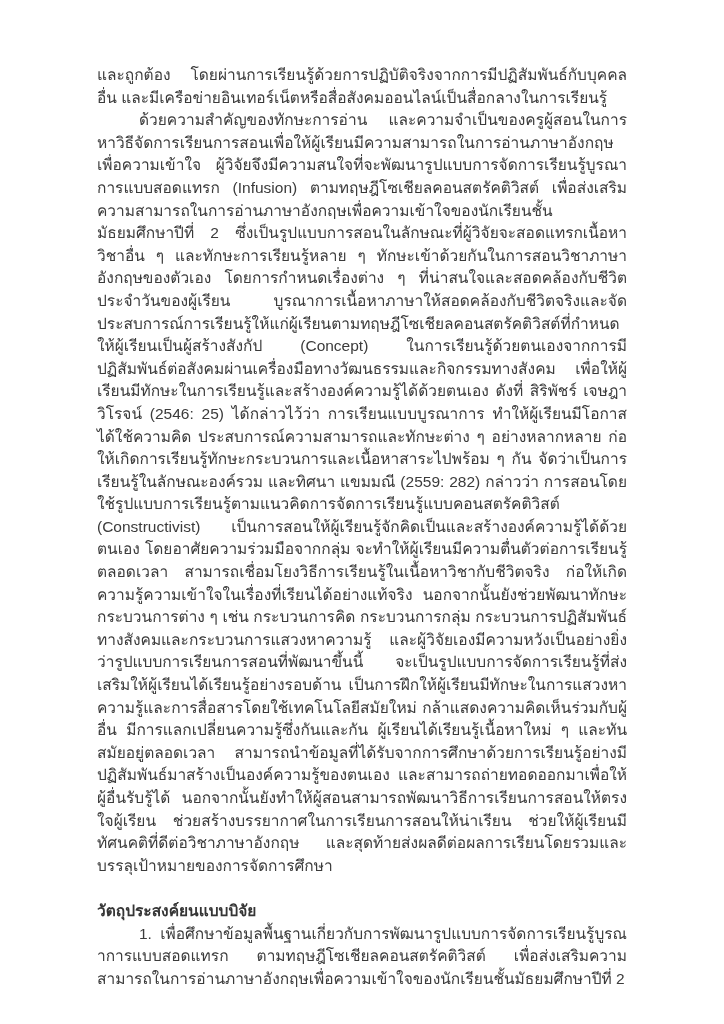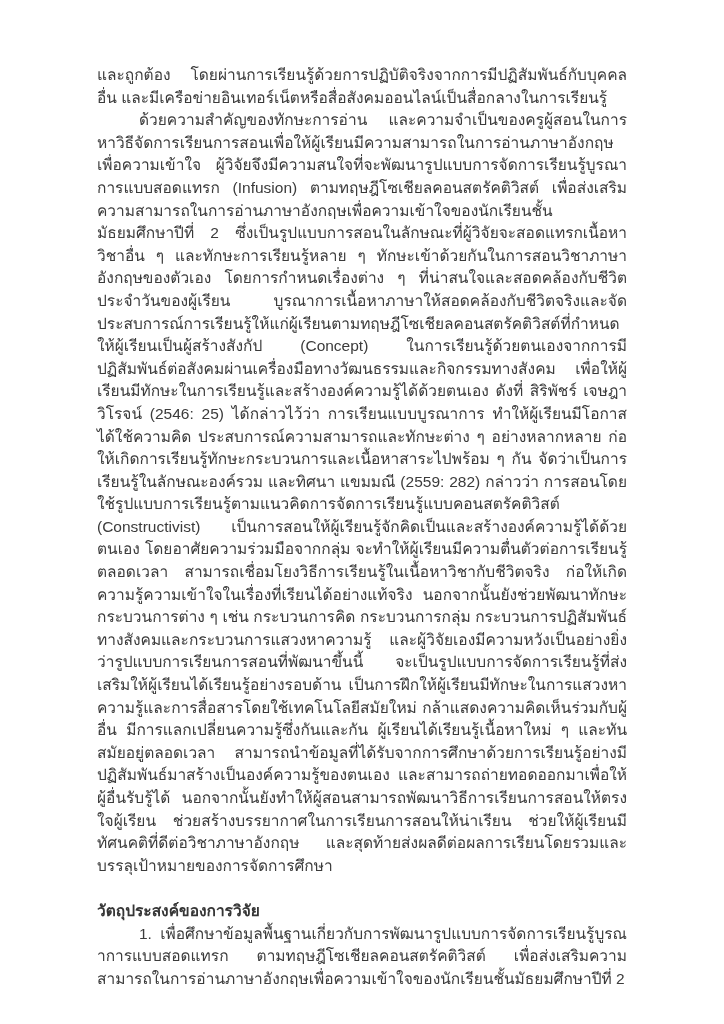--- a/index.html
+++ b/index.html
@@ -42,17 +42,17 @@
     text-align: left;
   }
 </style>
 </head>
 <body>
 
 <div class="page">
   <div class="content">
     <p class="para no-indent">และถูกต้อง โดยผ่านการเรียนรู้ด้วยการปฏิบัติจริงจากการมีปฏิสัมพันธ์กับบุคคลอื่น และมีเครือข่ายอินเทอร์เน็ตหรือสื่อสังคมออนไลน์เป็นสื่อกลางในการเรียนรู้</p>
     <p class="para">ด้วยความสำคัญของทักษะการอ่าน และความจำเป็นของครูผู้สอนในการหาวิธีจัดการเรียนการสอนเพื่อให้ผู้เรียนมีความสามารถในการอ่านภาษาอังกฤษเพื่อความเข้าใจ ผู้วิจัยจึงมีความสนใจที่จะพัฒนารูปแบบการจัดการเรียนรู้บูรณาการแบบสอดแทรก (Infusion) ตามทฤษฎีโซเชียลคอนสตรัคติวิสต์ เพื่อส่งเสริมความสามารถในการอ่านภาษาอังกฤษเพื่อความเข้าใจของนักเรียนชั้นมัธยมศึกษาปีที่ 2 ซึ่งเป็นรูปแบบการสอนในลักษณะที่ผู้วิจัยจะสอดแทรกเนื้อหาวิชาอื่น ๆ และทักษะการเรียนรู้หลาย ๆ ทักษะเข้าด้วยกันในการสอนวิชาภาษาอังกฤษของตัวเอง โดยการกำหนดเรื่องต่าง ๆ ที่น่าสนใจและสอดคล้องกับชีวิตประจำวันของผู้เรียน บูรณาการเนื้อหาภาษาให้สอดคล้องกับชีวิตจริงและจัดประสบการณ์การเรียนรู้ให้แก่ผู้เรียนตามทฤษฎีโซเชียลคอนสตรัคติวิสต์ที่กำหนดให้ผู้เรียนเป็นผู้สร้างสังกัป (Concept) ในการเรียนรู้ด้วยตนเองจากการมีปฏิสัมพันธ์ต่อสังคมผ่านเครื่องมือทางวัฒนธรรมและกิจกรรมทางสังคม เพื่อให้ผู้เรียนมีทักษะในการเรียนรู้และสร้างองค์ความรู้ได้ด้วยตนเอง ดังที่ สิริพัชร์ เจษฎาวิโรจน์ (2546: 25) ได้กล่าวไว้ว่า การเรียนแบบบูรณาการ ทำให้ผู้เรียนมีโอกาสได้ใช้ความคิด ประสบการณ์ความสามารถและทักษะต่าง ๆ อย่างหลากหลาย ก่อให้เกิดการเรียนรู้ทักษะกระบวนการและเนื้อหาสาระไปพร้อม ๆ กัน จัดว่าเป็นการเรียนรู้ในลักษณะองค์รวม และทิศนา แขมมณี (2559: 282) กล่าวว่า การสอนโดยใช้รูปแบบการเรียนรู้ตามแนวคิดการจัดการเรียนรู้แบบคอนสตรัคติวิสต์ (Constructivist) เป็นการสอนให้ผู้เรียนรู้จักคิดเป็นและสร้างองค์ความรู้ได้ด้วยตนเอง โดยอาศัยความร่วมมือจากกลุ่ม จะทำให้ผู้เรียนมีความตื่นตัวต่อการเรียนรู้ตลอดเวลา สามารถเชื่อมโยงวิธีการเรียนรู้ในเนื้อหาวิชากับชีวิตจริง ก่อให้เกิดความรู้ความเข้าใจในเรื่องที่เรียนได้อย่างแท้จริง นอกจากนั้นยังช่วยพัฒนาทักษะกระบวนการต่าง ๆ เช่น กระบวนการคิด กระบวนการกลุ่ม กระบวนการปฏิสัมพันธ์ทางสังคมและกระบวนการแสวงหาความรู้ และผู้วิจัยเองมีความหวังเป็นอย่างยิ่งว่ารูปแบบการเรียนการสอนที่พัฒนาขึ้นนี้ จะเป็นรูปแบบการจัดการเรียนรู้ที่ส่งเสริมให้ผู้เรียนได้เรียนรู้อย่างรอบด้าน เป็นการฝึกให้ผู้เรียนมีทักษะในการแสวงหาความรู้และการสื่อสารโดยใช้เทคโนโลยีสมัยใหม่ กล้าแสดงความคิดเห็นร่วมกับผู้อื่น มีการแลกเปลี่ยนความรู้ซึ่งกันและกัน ผู้เรียนได้เรียนรู้เนื้อหาใหม่ ๆ และทันสมัยอยู่ตลอดเวลา สามารถนำข้อมูลที่ได้รับจากการศึกษาด้วยการเรียนรู้อย่างมีปฏิสัมพันธ์มาสร้างเป็นองค์ความรู้ของตนเอง และสามารถถ่ายทอดออกมาเพื่อให้ผู้อื่นรับรู้ได้ นอกจากนั้นยังทำให้ผู้สอนสามารถพัฒนาวิธีการเรียนการสอนให้ตรงใจผู้เรียน ช่วยสร้างบรรยากาศในการเรียนการสอนให้น่าเรียน ช่วยให้ผู้เรียนมีทัศนคติที่ดีต่อวิชาภาษาอังกฤษ และสุดท้ายส่งผลดีต่อผลการเรียนโดยรวมและบรรลุเป้าหมายของการจัดการศึกษา</p>
-    <h2 class="section-heading">วัตถุประสงค์ของการวิจัย</h2>
+    <h2 class="section-heading">วัตถุประสงค์ยนแบบบิจัย</h2>
     <p class="para">1. เพื่อศึกษาข้อมูลพื้นฐานเกี่ยวกับการพัฒนารูปแบบการจัดการเรียนรู้บูรณาการแบบสอดแทรก ตามทฤษฎีโซเชียลคอนสตรัคติวิสต์ เพื่อส่งเสริมความสามารถในการอ่านภาษาอังกฤษเพื่อความเข้าใจของนักเรียนชั้นมัธยมศึกษาปีที่ 2</p>
 
   </div>
 </div>
 
 </body></html>

